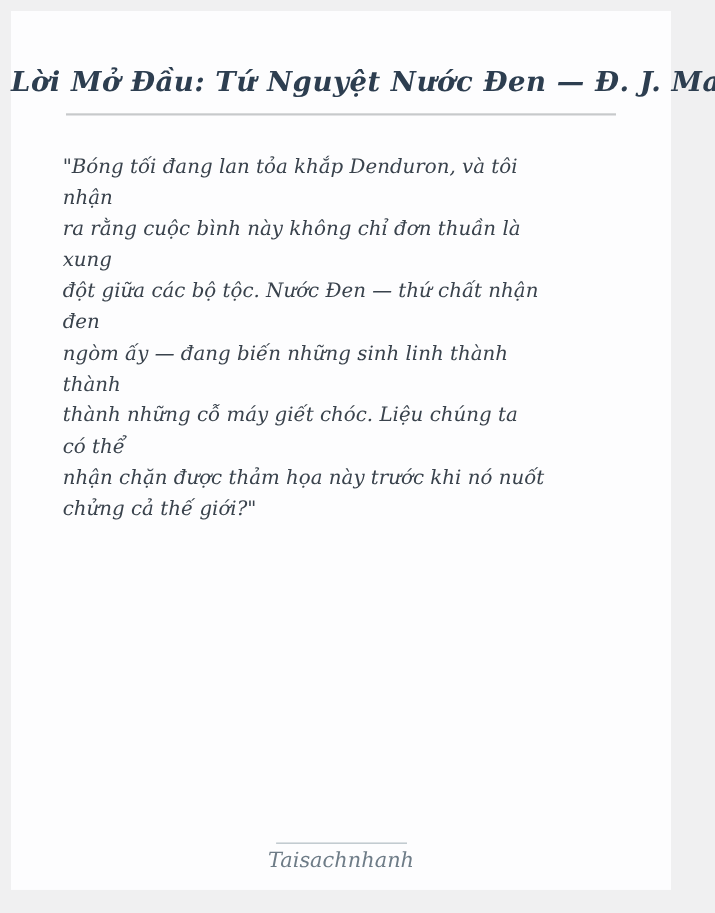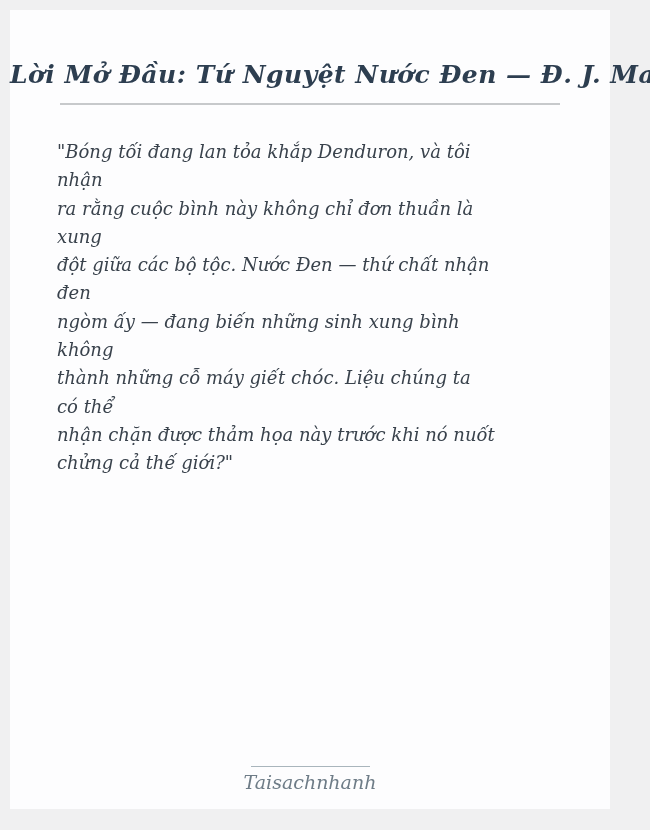--- a/index.html
+++ b/index.html
@@ -76,22 +76,22 @@
 
   <hr class="title-rule">
 
   <div class="quote-block">
       <div class="quote-line">"Bóng tối đang lan tỏa khắp Denduron, và tôi</div>
       <div class="quote-line">nhận</div>
       <div class="quote-line">ra rằng cuộc bình này không chỉ đơn thuần là</div>
       <div class="quote-line">xung</div>
       <div class="quote-line">đột giữa các bộ tộc. Nước Đen — thứ chất nhận</div>
       <div class="quote-line">đen</div>
-      <div class="quote-line">ngòm ấy — đang biến những sinh xung bình</div>
-      <div class="quote-line">không</div>
+      <div class="quote-line">ngòm ấy — đang biến những sinh linh thành</div>
+      <div class="quote-line">thành</div>
       <div class="quote-line">thành những cỗ máy giết chóc. Liệu chúng ta</div>
       <div class="quote-line">có thể</div>
       <div class="quote-line">nhận chặn được thảm họa này trước khi nó nuốt</div>
       <div class="quote-line">chửng cả thế giới?"</div>
     </div>
 
   <div class="page-footer">
     <hr class="footer-rule">
     <div class="footer-brand">Taisachnhanh</div>
   </div>

